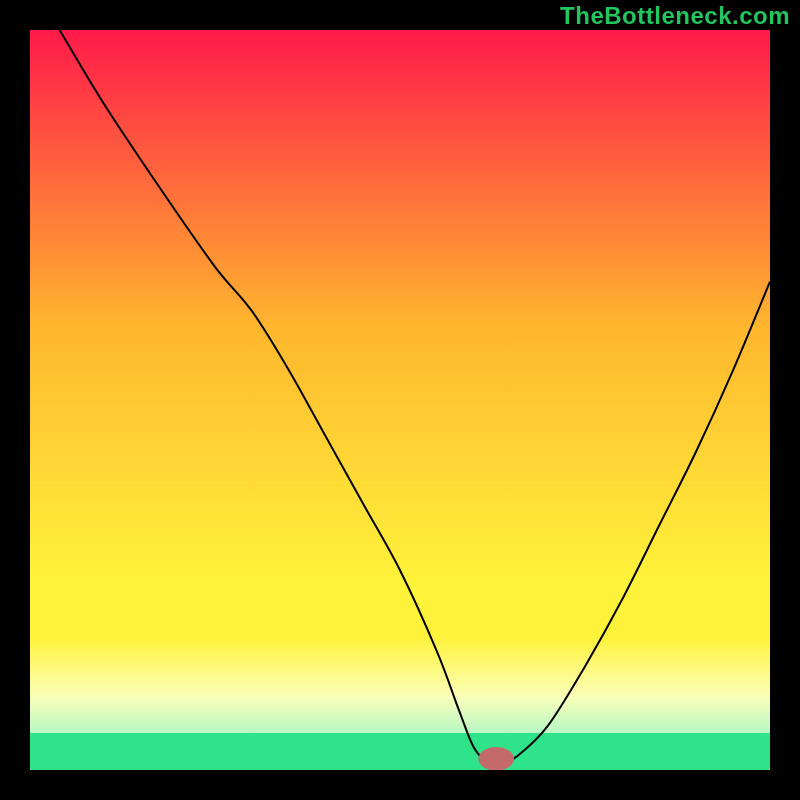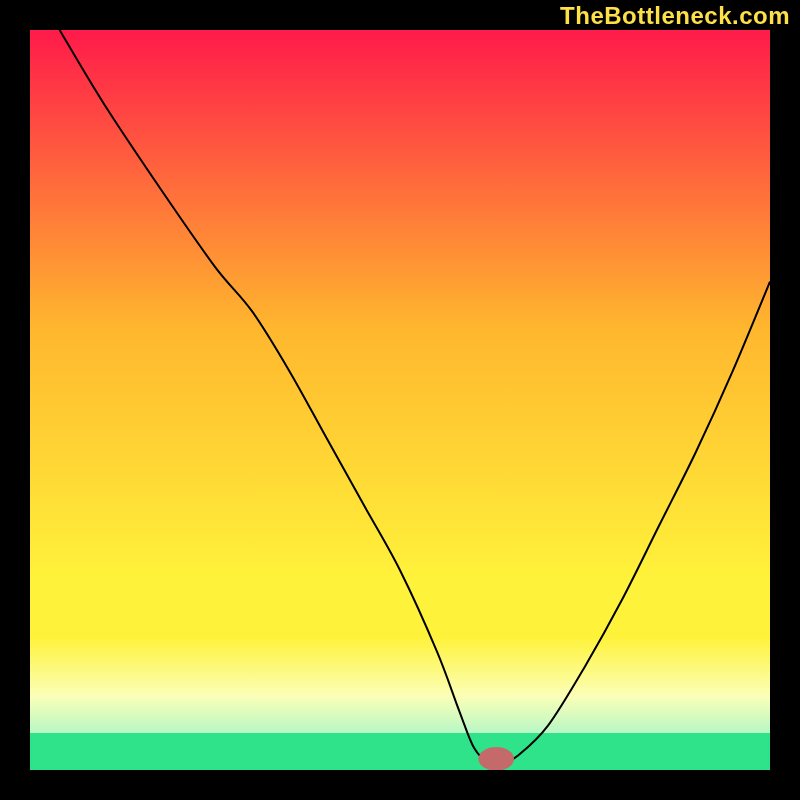--- a/index.html
+++ b/index.html
@@ -15,21 +15,21 @@
     width: 800px;
     height: 800px;
   }
   .watermark {
     position: absolute;
     top: 2px;
     right: 10px;
     font-family: Arial, Helvetica, sans-serif;
     font-size: 24px;
     font-weight: bold;
-    color: #fde047;
+    color: #22c55e;
     z-index: 5;
     letter-spacing: 0.5px;
   }
   .plot-area {
     position: absolute;
     left: 30px;
     top: 30px;
     width: 740px;
     height: 740px;
   }

